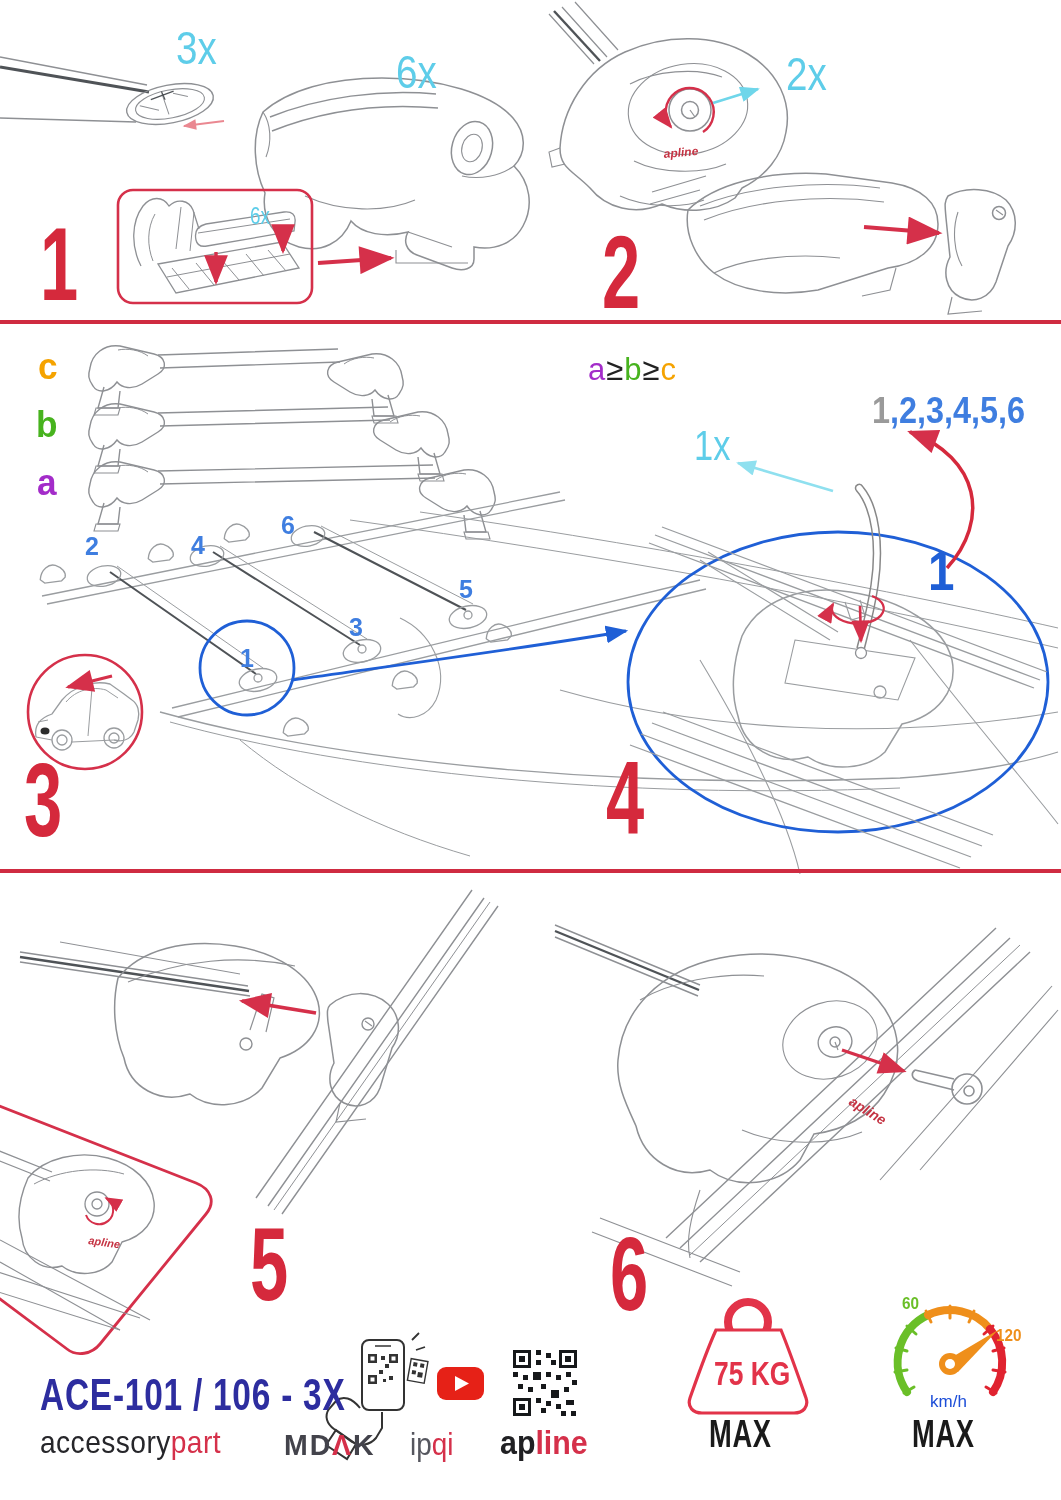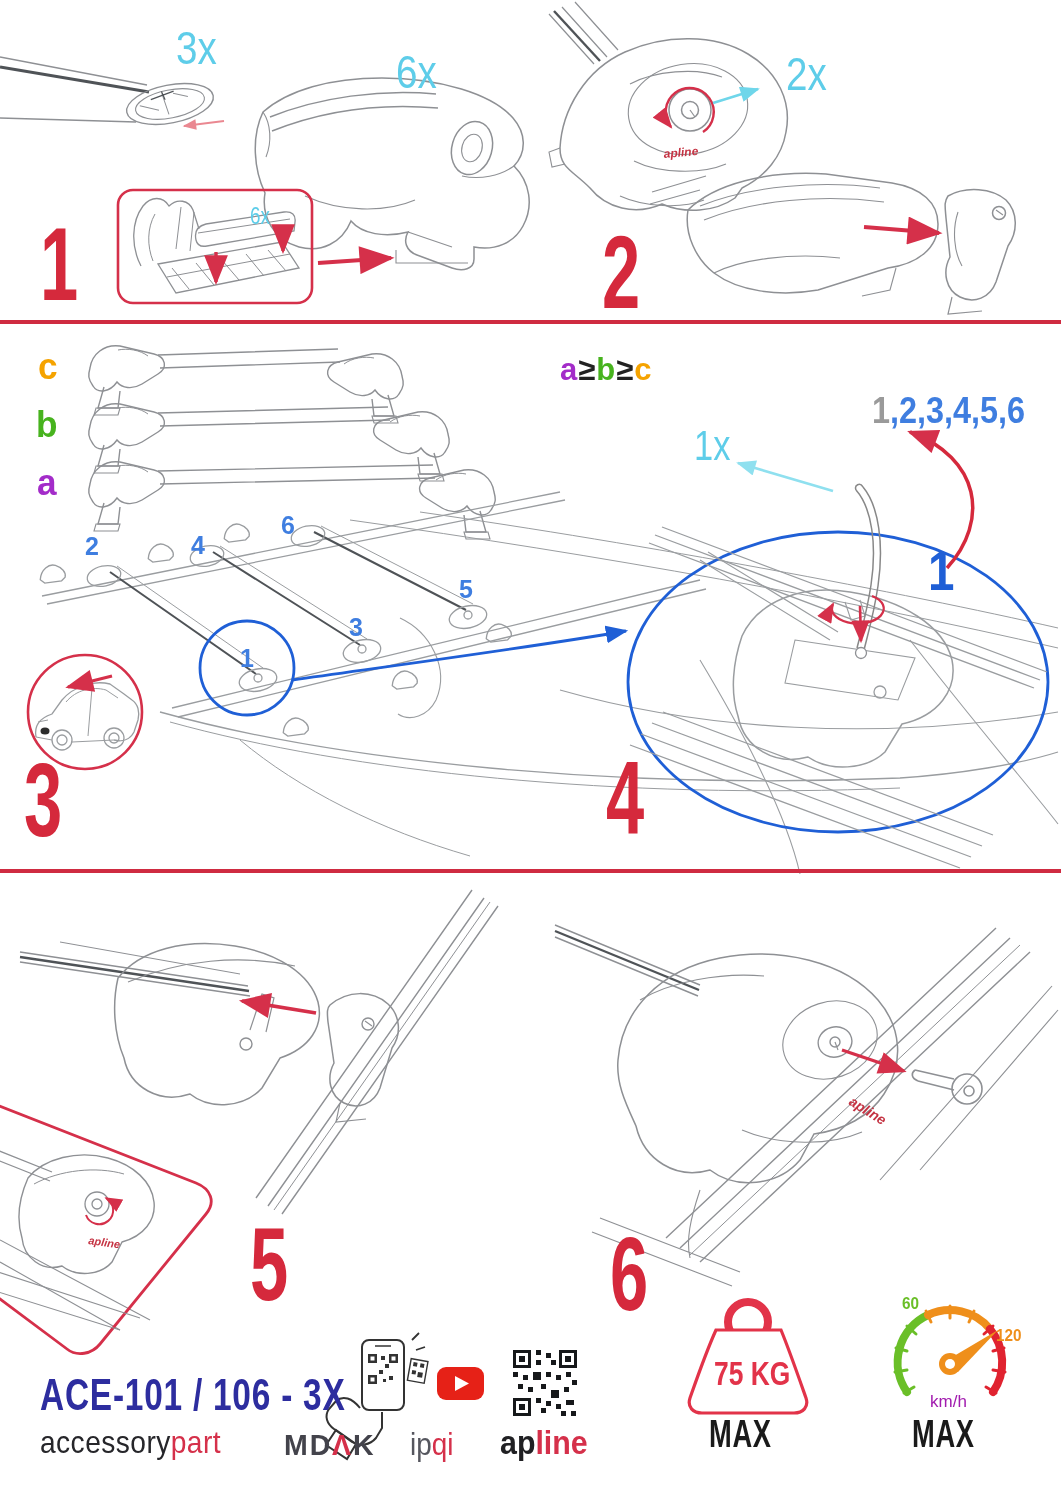--- a/index.html
+++ b/index.html
@@ -6,36 +6,36 @@
   .page{position:relative;width:1061px;height:1500px;background:#ffffff;overflow:hidden;
         font-family:"Liberation Sans",sans-serif;}
   .abs{position:absolute;white-space:nowrap;transform-origin:left top;}
   svg{position:absolute;left:0;}
   .divider{position:absolute;left:0;width:1061px;height:4px;background:#cf2b41;}
   .num{font-size:104px;font-weight:700;color:#d5293c;transform:scaleX(0.66);
        letter-spacing:-3px;line-height:0.82;}
   .qty{color:#5ecde9;font-weight:400;transform:scaleX(0.82);}
   .pos{font-size:25px;font-weight:700;color:#3f7ee0;}
   .sizeLabel{font-size:37px;font-weight:700;transform:scaleX(0.95);}
-  .formula{font-size:31px;font-weight:700;letter-spacing:1px;}
+  .formula{font-size:31px;font-weight:400;letter-spacing:1px;margin-left:28px;}
   .fa{color:#a32cc9}.fge{color:#222}.fb{color:#47b31e}.fc{color:#f5a300}
   .seq{font-size:36px;font-weight:700;letter-spacing:0px;transform:scaleX(0.9);}
   .seq-first{color:#9a9a9a}.seq-rest{color:#3f7ee0}
   .blueOne{font-size:56px;font-weight:700;color:#1f5fd6;transform:scaleX(0.85);}
   .prodCode{font-size:44px;font-weight:700;color:#2d2d9f;transform:scaleX(0.76);letter-spacing:1px;}
   .brandLine{font-size:32px;font-weight:400;transform:scaleX(0.88);letter-spacing:0.5px;}
   .bd{color:#26262a}.br{color:#d5304a}
   .mdak{font-size:30px;font-weight:700;color:#43434b;letter-spacing:2px;transform:scaleX(0.95);}
   .mdak .br{color:#d5304a}
   .ipqi{font-size:31px;font-weight:500;color:#55565e;transform:scaleX(0.9);}
   .apline{font-size:33px;font-weight:700;color:#202023;transform:scaleX(0.92);}
   .maxTxt{font-size:39px;font-weight:700;color:#1a1a1a;transform:scaleX(0.70);letter-spacing:1px;}
   .weightVal{font-size:33px;font-weight:700;color:#e23349;transform:scaleX(0.8);}
   .gaugeLbl{font-size:17px;font-weight:700;transform:scaleX(0.9);}
-  .kmh{font-size:17px;font-weight:400;color:#a21caf;}
+  .kmh{font-size:17px;font-weight:400;color:#1d4ed8;}
 </style>
 </head>
 <body>
 
 <div class="page">
 
   <svg style="top:0" width="1061" height="322" viewBox="0 0 1061 322">
     <defs>
       <marker id="ar1" viewBox="0 0 10 8" refX="9" refY="4" markerWidth="9" markerHeight="7" orient="auto">
           <path d="M0,0 L10,4 L0,8 Z" fill="#d5304a"></path>

